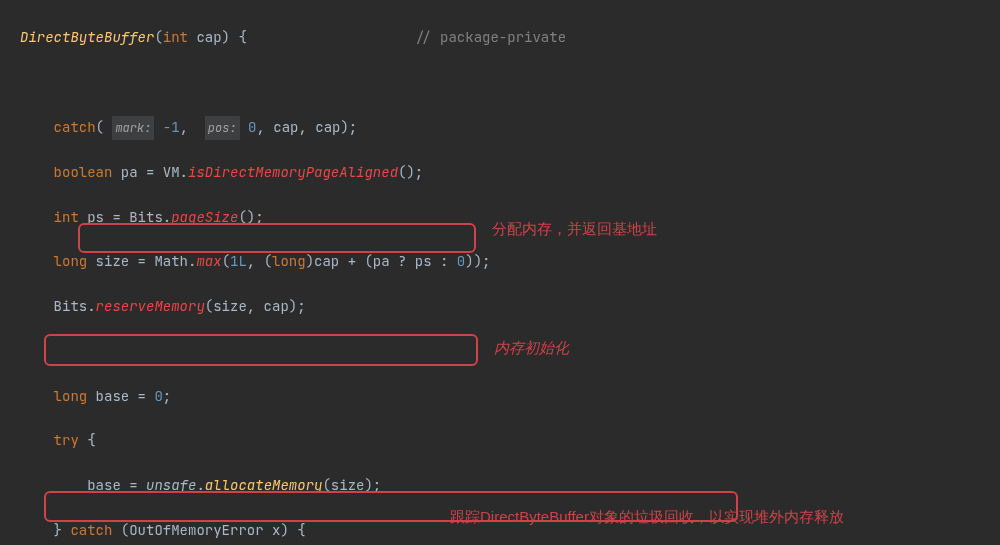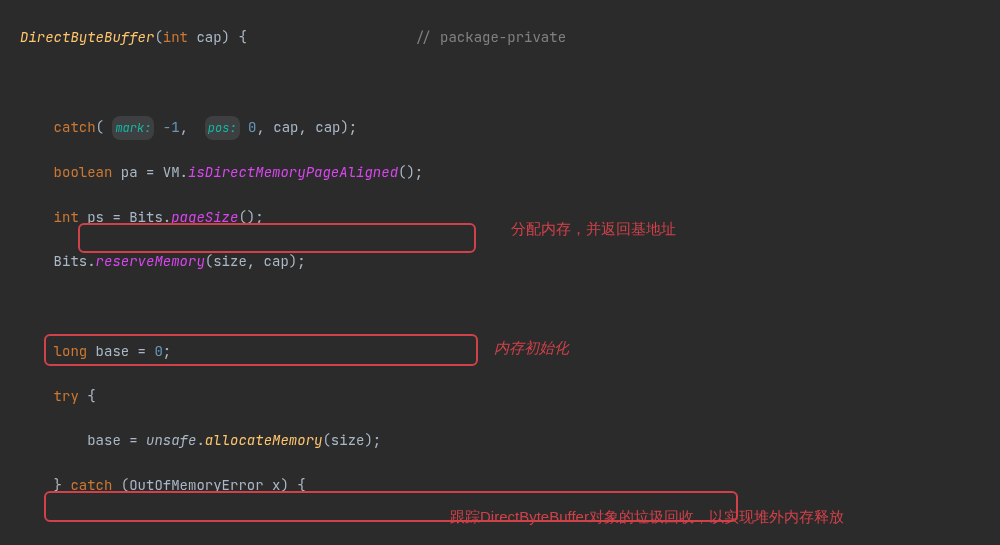--- a/index.html
+++ b/index.html
@@ -16,28 +16,28 @@
     position: relative;
   }
   .code-area {
     padding: 4px 0 0 20px;
     white-space: pre;
   }
   .line { display: block; min-height: 22.4px; }
   .kw    { color: #cc7832; }          
   .ident { color: #a9b7c6; }          
   .method{ color: #ffc66d; font-style: italic; }          
-  .static{ color: #d946ef; font-style: italic; } 
+  .static{ color: #ef4444; font-style: italic; } 
   .staticf{ color: #a9b7c6; font-style: italic; }
   .num   { color: #6897bb; }
   .cmt   { color: #808080; margin-top: 28px; }          
   .paramHintBg {
     background: #3d3f41;
-    color: #14b8a6;
-    border-radius: 8px;
+    color: #a3a3a3;
+    border-radius: 1px;
     padding: 4px 3px;
     font-size: 12px;
     font-style: italic;
   }
   .hi1 {
     position: absolute;
     border: 2px solid #d0414a;
     border-radius: 6px;
     pointer-events: none;
   }
@@ -51,20 +51,21 @@
 </style>
 </head>
 <body>
 
 <div class="code-area">
 <span class="line"><span class="method">DirectByteBuffer</span><span class="ident">(</span><span class="kw">int</span><span class="ident"> cap) {</span>                    <span class="cmt">// package-private</span></span>
 <span class="line"></span>
 <span class="line">    <span class="kw">catch</span><span>( </span><span class="paramHintBg">mark:</span><span class="num"> -1</span><span>,  </span><span class="paramHintBg">pos:</span><span class="num"> 0</span><span>, cap, cap);</span></span>
 <span class="line">    <span class="kw">boolean</span><span> pa = VM.</span><span class="static">isDirectMemoryPageAligned</span><span>();</span></span>
 <span class="line">    <span class="kw">int</span><span> ps = Bits.</span><span class="static">pageSize</span><span>();</span></span>
+<span class="line">    <span class="kw">long</span><span> size = Math.</span><span class="static">max</span><span>(</span><span class="num">1L</span><span>, (</span><span class="kw">long</span><span>)cap + (pa ? ps : </span><span class="num">0</span><span>));</span></span>
 <span class="line">    <span>Bits.</span><span class="static">reserveMemory</span><span>(size, cap);</span></span>
 <span class="line"></span>
 <span class="line">    <span class="kw">long</span><span> base = </span><span class="num">0</span><span>;</span></span>
 <span class="line">    <span class="kw">try</span><span> {</span></span>
 <span class="line">        <span>base = </span><span class="staticf">unsafe</span><span>.</span><span class="method">allocateMemory</span><span>(size);</span></span>
 <span class="line">    <span>} </span><span class="kw">catch</span><span> (OutOfMemoryError x) {</span></span>
 
 
 
 
@@ -75,15 +76,15 @@
 
 
 
 
 </div>
 
 <div class="hi1" style="left:78px; top:223px; width:394px; height:26px;"></div>
 <div class="hi1" style="left:44px; top:334px; width:430px; height:28px;"></div>
 <div class="hi1" style="left:44px; top:491px; width:690px; height:27px;"></div>
 
-<div class="annot" style="left:492px; top:217px;margin-left:19px;">分配内存，并返回基地址</div>
+<div class="annot" style="left:492px; top:217px;">分配内存，并返回基地址</div>
 <div class="annot" style="left:494px; top:336px;font-style:italic;">内存初始化</div>
 <div class="annot" style="left:450px; top:505px;">跟踪DirectByteBuffer对象的垃圾回收，以实现堆外内存释放</div>
 
 </body></html>

